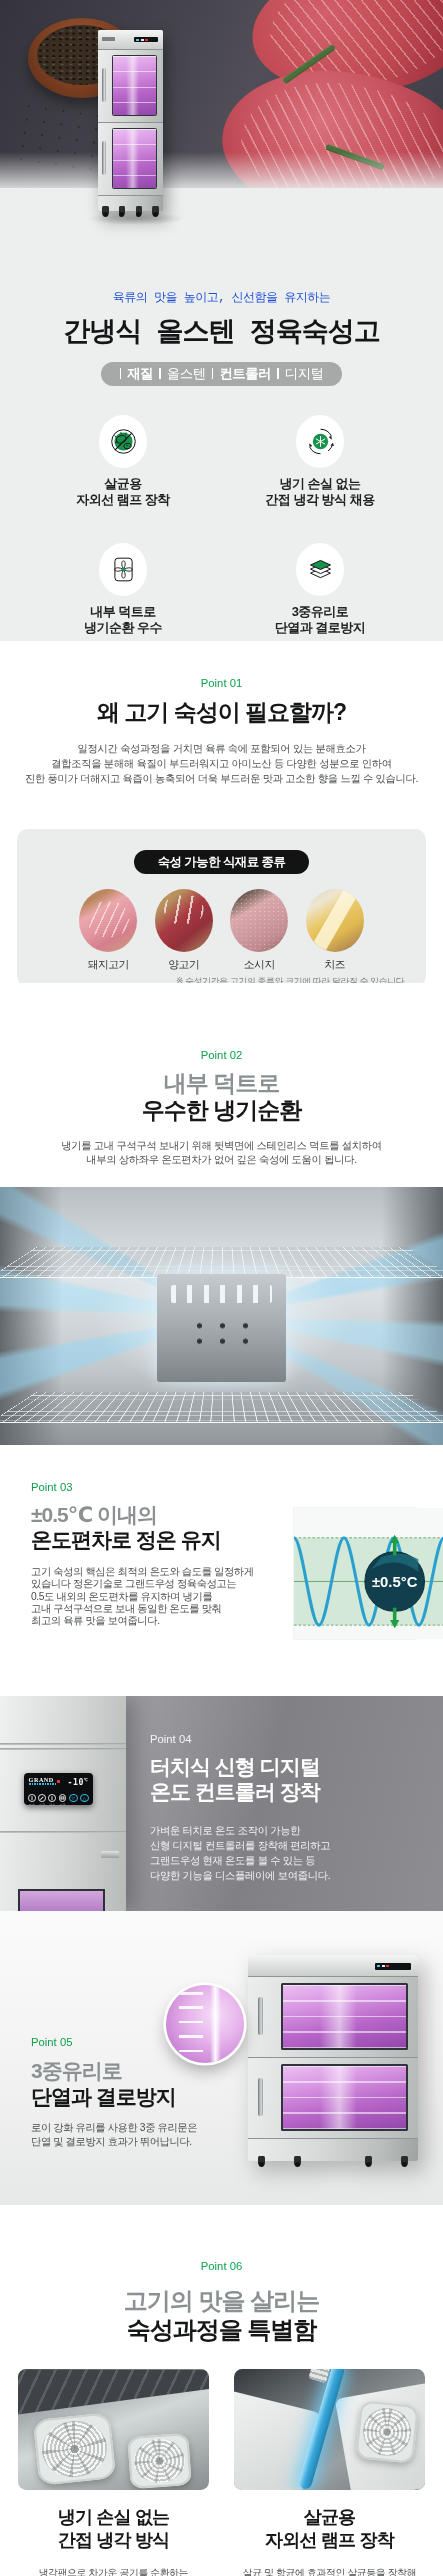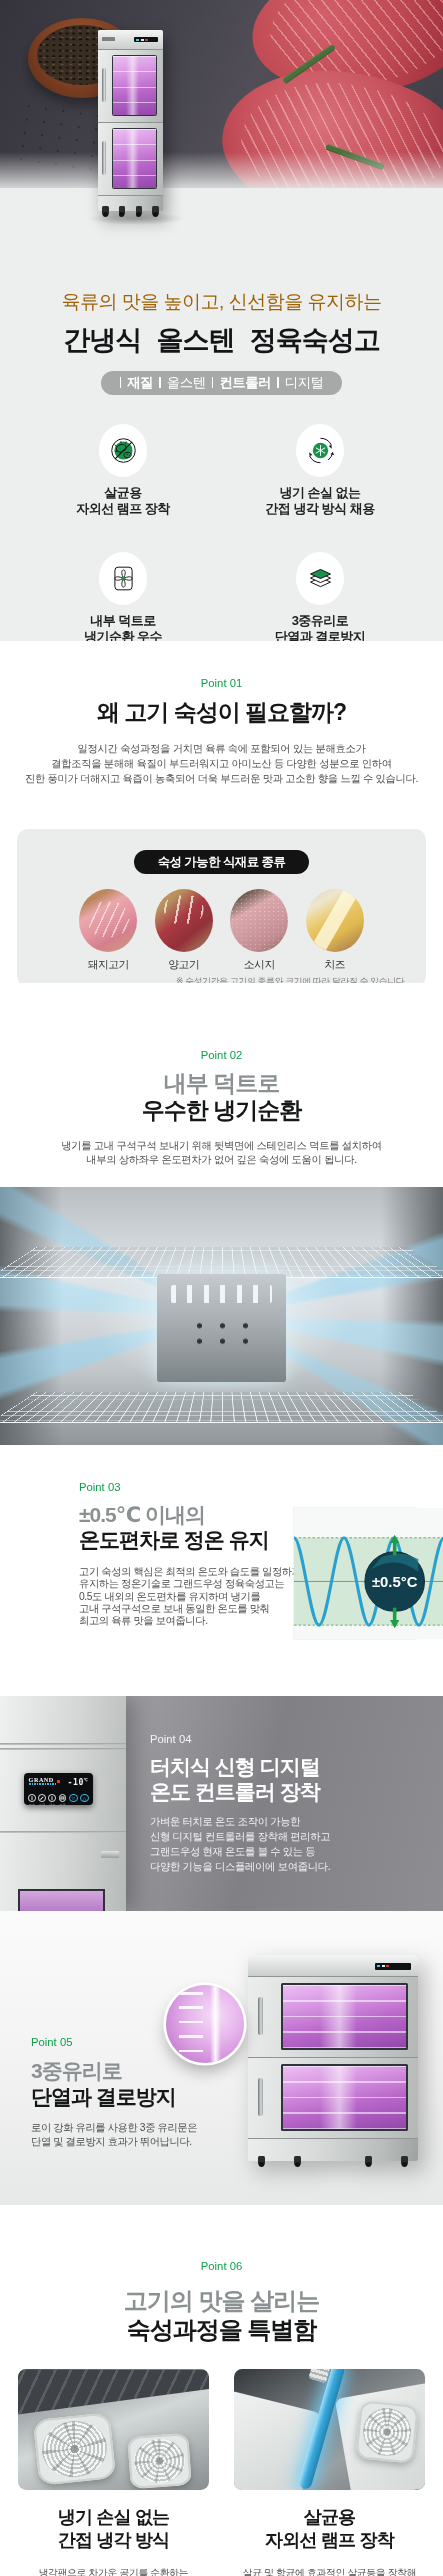--- a/index.html
+++ b/index.html
@@ -58,21 +58,21 @@
   .fr-door .win::after { content:""; position:absolute; inset:0;
     background:repeating-linear-gradient(180deg, rgba(255,255,255,.55) 0 1px, transparent 1px 15.5px),
     linear-gradient(90deg, transparent 30%, rgba(255,255,255,.55) 46%, transparent 60%); }
   .fr-door .hdl { position:absolute; left:3.6px; top:18.5px; width:4.1px; height:34px; border-radius:2.1px;
     background:linear-gradient(90deg,#70767a,#d7dbda 60%,#9aa09e); }
   .fr-base { height:13.4px; position:relative; }
   .caster { position:absolute; bottom:-7.2px; width:6.7px; height:10.3px; background:#2a2c2e; border-radius:1.5px 1.5px 3.1px 3.1px; }
   .caster::after { content:""; position:absolute; left:0.5px; bottom:-1px; width:5.2px; height:5.2px; border-radius:50%; background:#101113; }
 
   .hero-gray { height:453px; padding-top:101px; text-align:center; }
-  .hero-sub { font-size:19px; color:#a16207; letter-spacing:-0.5px; }
+  .hero-sub { font-size:12px; color:#1d4ed8; letter-spacing:-0.5px;font-family:Liberation Mono, monospace; }
   .hero-title { margin-top:7.2px; font-size:27px; font-weight:bold; color:#141516; letter-spacing:-1px;font-family:Liberation Mono, monospace; }
   .hero-pill { margin-top:12.4px; display:inline-flex; align-items:center; gap:6.2px; height:24px;
     padding:0 18.5px; border-radius:13.4px; background:#a7a9a8; color:#fff; font-size:13.4px; letter-spacing:-0.5px; }
   .hero-pill .bar { width:1.5px; height:11.3px; background:#fff; }
   .hero-pill .b { font-weight:bold; }
 
   .feat-grid { width:346px; margin:29px auto 0; display:flex; flex-wrap:wrap; justify-content:space-between; }
   .feat { width:149px; text-align:center; }
   .feat + .feat + .feat { margin-top:34px; }
   .feat-oval { width:48px; height:53px; border-radius:50%; background:#fff; margin:0 auto;
@@ -141,21 +141,21 @@
   .shelf-1 { top:45px; } .shelf-2 { top:190px; }
   .duct-panel { position:absolute; left:157px; top:87px; width:129px; height:108px; border-radius:3.1px;
     background:linear-gradient(180deg,#c4cace 0%,#a7adb1 45%,#7d8488 100%);
     box-shadow:0 0 20.6px rgba(220,240,250,.8); }
   .duct-panel::before { content:""; position:absolute; left:14.4px; right:14.4px; top:11.3px; height:17.5px;
     background:repeating-linear-gradient(90deg, #eef6fa 0 4.6px, transparent 4.6px 16.5px); border-radius:2.1px; }
   .duct-panel::after { content:""; position:absolute; left:31px; top:44px; width:67px; height:29px;
     background-image:radial-gradient(circle, #30363a 2.3px, transparent 2.8px); background-size:23px 15.5px; }
 
   
-  .p03 { height:251px; background:#fff; padding:36px 0 0 31px;margin-left:48px; }
+  .p03 { height:251px; background:#fff; padding:36px 0 0 31px; }
   .p03 h2 { margin-top:9.3px; font-size:21px; font-weight:bold; line-height:25px; letter-spacing:-1px; }
   .p03 .body { margin-top:13.4px; font-size:10.3px; line-height:12.4px; color:#4a4d4c; letter-spacing:-0.4px; }
   .wave-box { position:absolute; right:27px; top:63px; width:122px; height:131px;
     box-shadow:0 0 0 0.5px #e3e5e4; background:#bef264;text-align:right; }
 
   
   .p04 { height:215px; color:#fff;
     background:linear-gradient(105deg,#bcbdbf 0%,#9b9b9f 30%,#808085 58%,#8e8e92 100%); }
   .p04-fridge { position:absolute; left:0; top:0; width:126px; height:215px;
     background:linear-gradient(95deg,#eff1f0 0%,#d4d7d6 55%,#b6bab9 100%);
@@ -175,21 +175,21 @@
   .ctl-lock { position:absolute; right:33px; top:6.7px; width:3.1px; height:3.1px; background:#e03b30; border-radius:0.5px; }
   .ctl-btns { position:absolute; left:4.1px; right:4.1px; bottom:2.6px; display:flex; justify-content:space-between; align-items:center; }
   .cbtn { width:7.7px; height:7.7px; border:0.8px solid #e8ecee; border-radius:50%; position:relative; }
   .cbtn i { position:absolute; left:50%; top:50%; transform:translate(-50%,-50%); width:1px; height:3.6px; background:#e8ecee; }
   .cbtn.sq i { width:3.1px; height:3.1px; background:none; border:0.8px solid #e8ecee; border-radius:0.5px; }
   .cbtn-b { width:8.8px; height:8.8px; border:0.8px solid #35b9e6; border-radius:50%; color:#35b9e6;
     font-size:4.6px; display:flex; align-items:center; justify-content:center; }
   .cbl { position:absolute; top:8.2px; left:50%; transform:translateX(-50%); font-size:3.1px; color:#9aa0a4; white-space:nowrap; }
   .p04-text { position:absolute; left:150px; top:37px; }
   .p04-text h2 { margin-top:9.3px; font-size:21px; line-height:25px; font-weight:bold; letter-spacing:-1px; color:#fff; }
-  .p04-text .body { margin-top:10px; font-size:10.3px; line-height:15px; color:#f4f5f6; letter-spacing:-0.3px; }
+  .p04-text .body { margin-top:19px; font-size:10.3px; line-height:15px; color:#f4f5f6; letter-spacing:-0.3px; }
 
   
   .p05 { height:294px; background:linear-gradient(180deg,#fbfbfb 0%,#f1f2f1 55%,#e7e9e8 100%);
     padding:125px 0 0 31px; }
   .p05 h2 { margin-top:10.3px; font-size:21px; font-weight:bold; line-height:26px; letter-spacing:-1px; }
   .p05 .body { margin-top:10.3px; font-size:10.3px; line-height:14.4px; color:#4a4d4c; letter-spacing:-0.4px; }
   .p05-visual { position:absolute; right:25px; top:44px; width:252px; height:222px; }
   .fridge-p5 { position:absolute; right:0; top:0; width:170px; height:206px; filter:drop-shadow(7.2px 9.3px 11.3px rgba(0,0,0,.25)); }
   .fridge-p5 .fr-top { height:21.6px; }
   .fridge-p5 .fr-disp { width:36px; height:6.7px; top:8.2px; right:7.2px; }
@@ -425,21 +425,21 @@
   </section>
 
   <section class="p03">
     <div class="pt-label">Point 03</div>
     <h2>
       <div class="t-gray">±0.5℃ 이내의</div>
       <div class="t-dark">온도편차로 정온 유지</div>
     </h2>
     <div class="body">
       <div>고기 숙성의 핵심은 최적의 온도와 습도를 일정하게</div>
-      <div>유지하는 정온기술로 그랜드우성 정육숙성고는</div>
+      <div>있습니다 정온기술로 그랜드우성 정육숙성고는</div>
       <div>0.5도 내외의 온도편차를 유지하며 냉기를</div>
       <div>고내 구석구석으로 보내 동일한 온도를 맞춰</div>
       <div>최고의 육류 맛을 보여줍니다.</div>
     </div>
     <div class="wave-box">
       <svg width="150" height="131" viewBox="0 0 292 255">
         <rect x="0" y="0" width="292" height="255" fill="#f7f8f8"></rect>
         <rect x="0" y="58" width="292" height="170" fill="rgba(111,184,120,0.26)"></rect>
         <line x1="0" y1="58" x2="292" y2="58" stroke="#4f9f5c" stroke-width="1.6" stroke-dasharray="5 4"></line>
         <line x1="0" y1="228" x2="292" y2="228" stroke="#4f9f5c" stroke-width="1.6" stroke-dasharray="5 4"></line>

